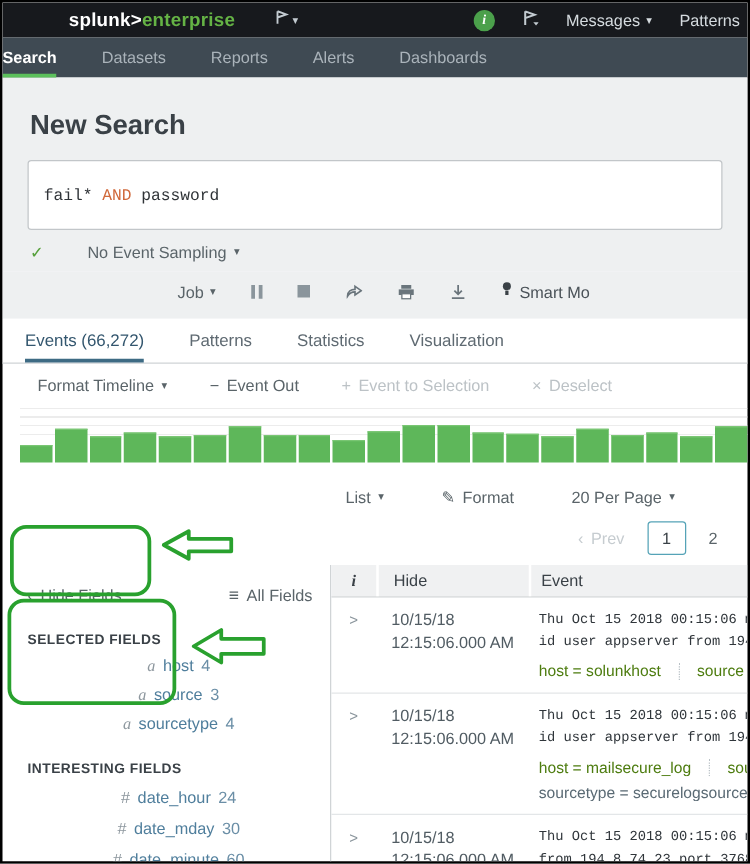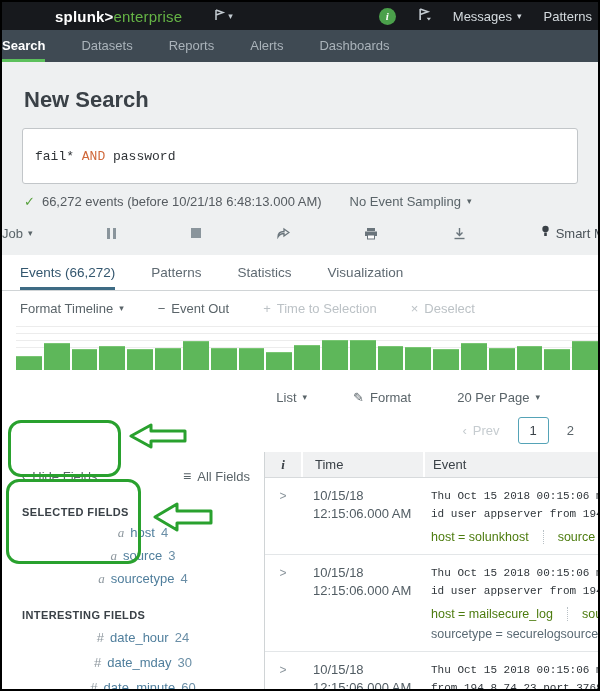--- a/index.html
+++ b/index.html
@@ -6,55 +6,55 @@
   html,body { background:#888; }
   .frame {
     width:600px; height:691px; position:relative; overflow:hidden;
     background:#fff; border:2px solid var(--frame_border,#000);
     font-family:"Liberation Sans", sans-serif; margin:0 auto;
   }
   
   .topbar { height:28px; background:var(--topbar_bg,#17191d); display:flex; align-items:center; padding:0 6px 0 53px; }
   .logo { font-size:15px; font-weight:bold; color:#fff; letter-spacing:0.2px; white-space:nowrap; }
   .logo .gt { font-weight:bold; color:#fff; }
-  .logo .ent { color:var(--brand_green,#65b345); font-weight:normal; }
+  .logo .ent { color:var(--brand_green,#65b345); font-weight:bold; }
   .topbar-activity { margin-left:32px; display:flex; align-items:center; gap:2px; color:#c3cbd1; }
   .caret { font-size:9px; line-height:1; }
   .topbar-right { margin-left:auto; display:flex; align-items:center; gap:22px; color:#d5dbdf; font-size:13px; }
   .info-circle { width:17px; height:17px; border-radius:50%; background:#4ba04b; color:#fff; font-size:11px; font-weight:bold;
                  display:flex; align-items:center; justify-content:center; font-family:"Liberation Serif",serif; font-style:italic; }
   .top-item { display:flex; align-items:center; gap:5px; white-space:nowrap; }
   
   .navbar { height:32px; background:var(--navbar_bg,#3f4a53); display:flex; align-items:stretch; gap:36px; }
   .nav-tab { display:flex; align-items:center; font-size:13px; color:#aab3ba; border-bottom:3px solid transparent; padding-top:2px; }
   .nav-tab.active { color:#fff; font-weight:bold; border-bottom:3px solid var(--accent_green,#5cc05c); }
   
   .search-area { background:var(--page_bg,#eef0f1); padding:14px 20px 0; }
   .page-title { font-size:22px; line-height:24px; color:#3a4147; font-weight:bold; margin:12px 0 16px 2px; }
   .search-box { background:#fff; border:1px solid #c2c6c9; border-radius:3px; height:56px; display:flex; align-items:center;
                 padding:0 12px; font-family:"Liberation Mono","DejaVu Sans Mono",monospace; font-size:13px; color:#2f3337; gap:0; white-space:pre;text-align:center; }
   .op { color:var(--operator_orange,#d0683a); }
   .status-row { display:flex; align-items:center; padding:10px 0 8px 2px; font-size:13px; color:#555b60; }
   .check { color:#56a03c; margin-right:7px; font-size:13px; }
   .sampling { margin-left:28px; display:flex; gap:6px; align-items:center; color:#5a6469; }
   
-  .job-row { background:var(--page_bg,#eef0f1); display:flex; justify-content:space-between; align-items:center;
+  .job-row { background:var(--page_bg,#eef0f1); display:flex; justify-content:center; align-items:center;
              padding:8px 0 14px; font-size:13px; color:#5a6469; white-space:nowrap; overflow:hidden; }
   .job-item { display:flex; align-items:center; gap:5px; margin-right:28px; }
   .icon-pause { display:inline-flex; gap:3px; }
   .icon-pause i { width:3px; height:11px; background:#8a959c; }
   .icon-stop { width:10px; height:10px; background:#8a959c; display:inline-block; }
   .jicon svg { display:block; }
   .smart { margin-right:-14px; display:flex; align-items:center; gap:6px; color:#4a5258; }
   
   .results-tabs { background:#fff; border-bottom:1px solid #d0d4d6; display:flex; gap:36px; padding-left:18px; font-size:13.5px; color:#5f6a72; }
   .rtab { padding:10px 0 7px; border-bottom:3px solid transparent; }
   .rtab.active { color:#33566e; font-weight:normal; border-bottom:3px solid var(--active_tab_blue,#3e6b84); }
   
-  .timeline-controls { display:flex; gap:34px; padding:10px 18px 8px; font-size:13px; color:#5a6469; align-items:center; }
+  .timeline-controls { display:flex; gap:34px; padding:10px 28px 8px; font-size:13px; color:#5a6469; align-items:center; }
   .tc-disabled { color:#bcc2c6; }
   .tc { display:flex; gap:6px; align-items:center; }
   .timeline { position:relative; height:52px; margin:0 0 0 14px; }
   .tl-grid { position:absolute; left:0; right:0; top:2px; height:26px;
              background:repeating-linear-gradient(to bottom, #ececec 0, #ececec 1px, transparent 1px, transparent 7px); }
   .tl-bars { position:absolute; left:0; right:0; bottom:6px; height:34px; display:flex; align-items:flex-end; gap:2px; }
   .tl-bar { flex:1; background:var(--timeline_green,#5eb75a); border-top:1px solid #79c673; }
   
   .list-row { display:flex; justify-content:flex-end; gap:46px; padding:14px 58px 4px 0; font-size:13px; color:#5a6469; }
   .lr { display:flex; align-items:center; gap:6px; }
@@ -132,21 +132,20 @@
     <div class="nav-tab">Reports</div>
     <div class="nav-tab">Alerts</div>
     <div class="nav-tab">Dashboards</div>
   </div>
 
   <div class="search-area">
     <div class="page-title">New Search</div>
     <div class="search-box"><span>fail* </span><span class="op">AND</span><span> password</span></div>
     <div class="status-row">
       <span class="check">✓</span>
-      <span>66,272 events (before 10/21/18 6:48:13.000 AM)</span>
       <span class="sampling">
           <span>No Event Sampling</span>
           <span class="caret">▾</span>
         </span>
     </div>
   </div>
 
   <div class="job-row">
     <div class="job-item">
         <span>Job</span>
@@ -205,21 +204,21 @@
     <div class="tc">
         <span>Format Timeline</span>
         <span class="caret">▾</span>
       </div>
     <div class="tc">
         <span>−</span>
         <span>Event Out</span>
       </div>
     <div class="tc tc-disabled">
         <span>+</span>
-        <span>Time to Selection</span>
+        <span>Event to Selection</span>
       </div>
     <div class="tc tc-disabled">
         <span>×</span>
         <span>Deselect</span>
       </div>
   </div>
 
   <div class="timeline">
     <div class="tl-grid"></div>
     <div class="tl-bars">
@@ -291,21 +290,21 @@
       <div class="fitem interesting"><span class="fprefix hash">#</span><span class="fname">date_hour</span><span class="fcount">24</span></div>
       <div class="fitem interesting"><span class="fprefix hash">#</span><span class="fname">date_mday</span><span class="fcount">30</span></div>
       <div class="fitem interesting"><span class="fprefix hash">#</span><span class="fname">date_minute</span><span class="fcount">60</span></div>
       <div class="fitem interesting"><span class="fprefix">a</span><span class="fname">date_month</span><span class="fcount">2</span></div>
 
     </div>
 
     <div class="events">
       <div class="events-header">
         <div class="hcol-i">i</div>
-        <div class="hcol-time">Time</div>
+        <div class="hcol-time">Hide</div>
         <div class="hcol-event">Event</div>
       </div>
 
       <div class="event-row">
         <div class="ecol-exp">&gt;</div>
         <div class="ecol-time">
             <div>10/15/18</div>
             <div>12:15:06.000 AM</div>
           </div>
         <div class="ecol-event">

